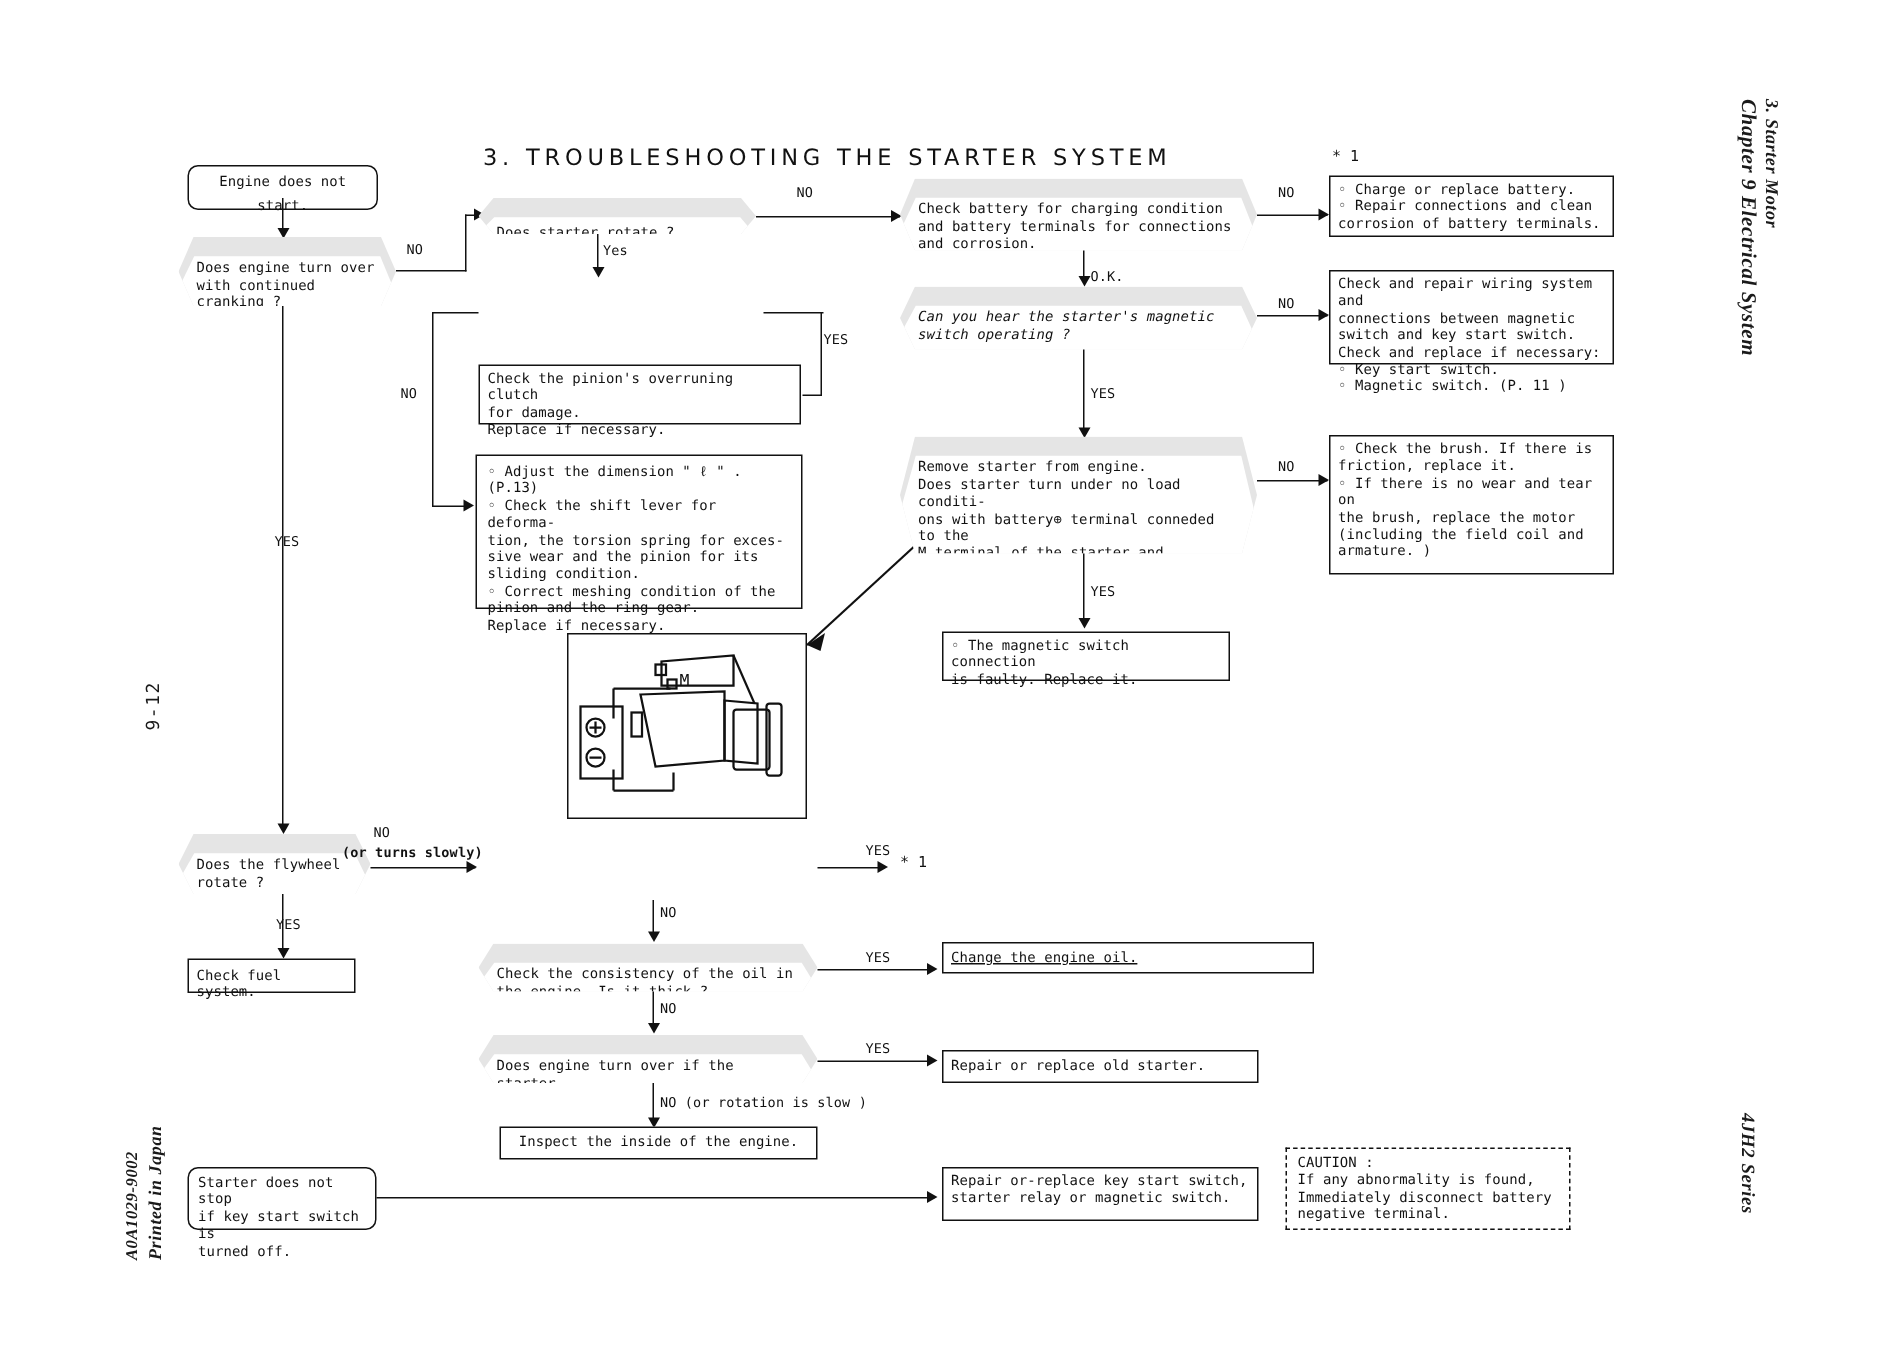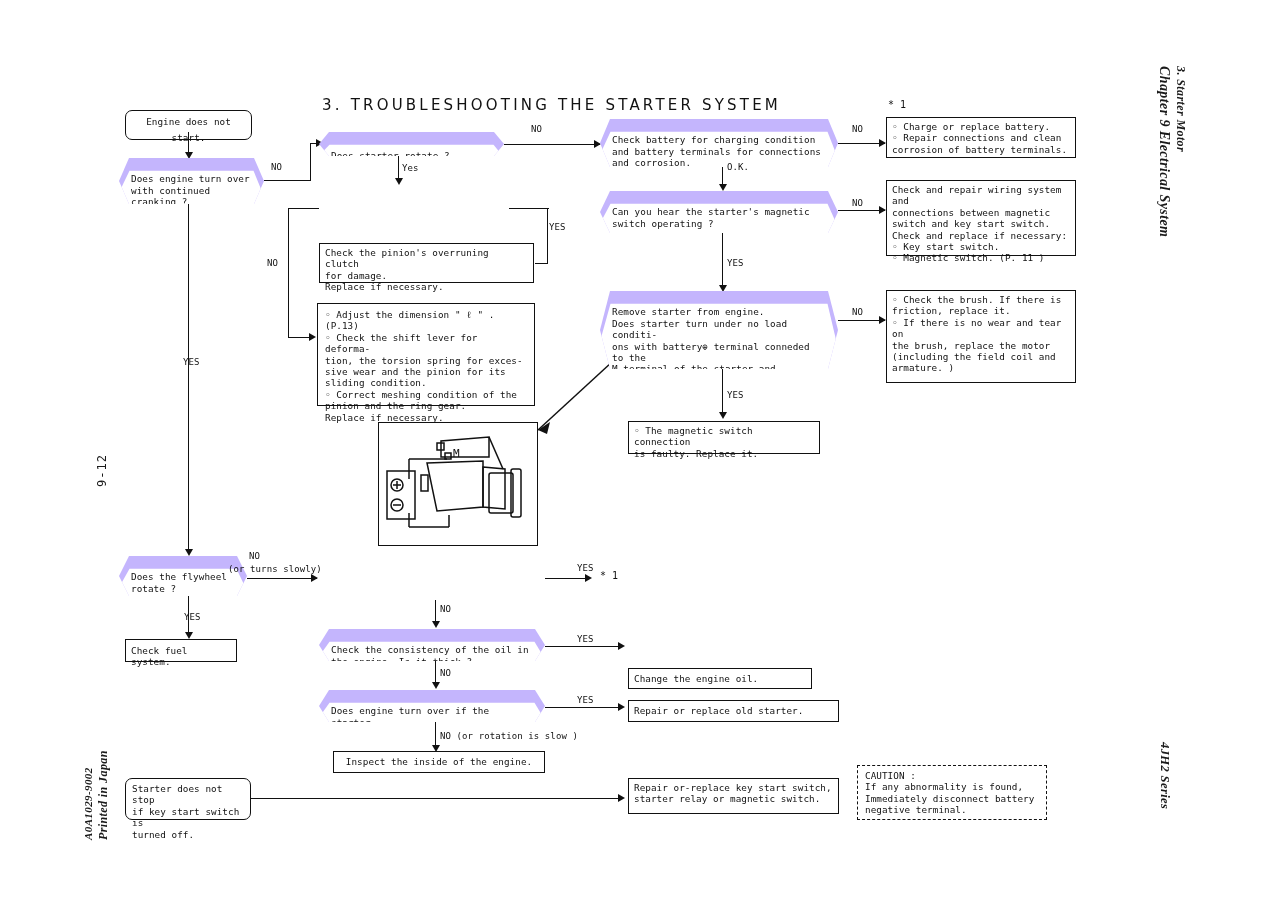--- a/index.html
+++ b/index.html
@@ -60,21 +60,21 @@
     color:#111;
     padding:3px 5px;
     white-space:pre-line;
     letter-spacing:.05px;
   }
   
   .term{border-radius:7px;}
   
   .hex{
     border:none;
-    background:#c4b5fd;              
+    background:#e5e5e5;              
     padding:0;
     clip-path:polygon(0 50%, 10px 0, calc(100% - 10px) 0, 100% 50%, calc(100% - 10px) 100%, 10px 100%);
   }
   .hex > .inner{
     box-sizing:border-box;
     width:100%;height:100%;
     background:#fff;
     clip-path:polygon(0 50%, 10.5px 1.4px, calc(100% - 10.5px) 1.4px, calc(100% - 1.6px) 50%, calc(100% - 10.5px) calc(100% - 1.4px), 10.5px calc(100% - 1.4px));
     padding:3px 12px 3px 12px;
     display:flex;align-items:center;
@@ -262,29 +262,29 @@
     </svg>
   </div>
 
   <div class="node hex topleft" style="left:600px;top:119px;width:238px;height:48px;">
     <span class="inner">Check battery for charging condition
 and battery terminals for connections
 and corrosion.</span>
   </div>
 
   <div class="lbl" style="left:852px;top:124px;">NO</div>
-  <div class="lbl" style="left:727px;top:162px;">O.K.</div>
+  <div class="lbl" style="left:727px;top:180px;">O.K.</div>
 
   <div class="hl" style="left:838px;top:143px;width:47px;"></div>
   <div class="arrow-r" style="left:879px;top:139px;"></div>
 
   <div class="vl" style="left:722px;top:167px;height:20px;"></div>
   <div class="arrow-d" style="left:719px;top:184px;"></div>
 
-  <div class="node hex topleft" style="left:600px;top:191px;width:238px;height:42px;">
+  <div class="node hex topleft" style="left:600px;top:191px;width:238px;height:42px;font-style:italic;">
     <span class="inner">Can you hear the starter's magnetic
 switch operating ?</span>
   </div>
 
   <div class="lbl" style="left:852px;top:198px;">NO</div>
   <div class="lbl" style="left:727px;top:258px;">YES</div>
 
   <div class="hl" style="left:838px;top:210px;width:47px;"></div>
   <div class="arrow-r" style="left:879px;top:206px;"></div>
 
@@ -311,42 +311,42 @@
 
   <div class="node" style="left:628px;top:421px;width:192px;height:33px;">◦ The magnetic switch connection
    is faulty. Replace it.</div>
 
   <div class="star" style="left:888px;top:99px;">* 1</div>
 
   <div class="node" style="left:886px;top:117px;width:190px;height:41px;">◦ Charge or replace battery.
 ◦ Repair connections and clean
    corrosion of battery terminals.</div>
 
-  <div class="node" style="left:886px;top:180px;width:190px;height:76px;">Check and repair wiring system and
+  <div class="node" style="left:886px;top:180px;width:190px;height:63px;">Check and repair wiring system and
 connections between magnetic
 switch and key start switch.
 Check and replace if necessary:
  ◦ Key start switch.
  ◦ Magnetic switch. (P. 11 )</div>
 
   <div class="node" style="left:886px;top:290px;width:190px;height:93px;">◦ Check the brush.  If there is
    friction, replace it.
 ◦ If there is no wear and tear on
    the brush, replace the motor
      (including the field coil and
      armature. )</div>
 
 
   <div class="node hex topleft" style="left:119px;top:556px;width:128px;height:40px;">
     <span class="inner">Does the flywheel
 rotate ?</span>
   </div>
 
   <div class="lbl" style="left:249px;top:551px;">NO</div>
-  <div class="lbl" style="left:228px;top:564px;">(or turns slowly)</div>
+  <div class="lbl" style="left:228px;top:564px;font-weight:bold;">(or turns slowly)</div>
   <div class="lbl" style="left:184px;top:612px;">YES</div>
 
   <div class="hl" style="left:247px;top:578px;width:70px;"></div>
   <div class="arrow-r" style="left:311px;top:574px;"></div>
 
   <div class="vl" style="left:188px;top:596px;height:40px;"></div>
   <div class="arrow-d" style="left:185px;top:632px;"></div>
 
   <div class="node" style="left:125px;top:639px;width:112px;height:23px;padding-top:5px;">Check fuel system.</div>
 
@@ -365,21 +365,21 @@
     <span class="inner">Check the consistency of the oil in
 the engine. Is it thick ?</span>
   </div>
 
   <div class="lbl" style="left:577px;top:634px;">YES</div>
   <div class="lbl" style="left:440px;top:668px;">NO</div>
 
   <div class="hl" style="left:545px;top:646px;width:78px;"></div>
   <div class="arrow-r" style="left:618px;top:642px;"></div>
 
-  <div class="node" style="left:628px;top:668px;width:184px;height:21px;padding-top:4px;">Change the engine oil.</div>
+  <div class="node" style="left:628px;top:628px;width:248px;height:21px;padding-top:4px;text-decoration:underline;">Change the engine oil.</div>
 
   <div class="vl" style="left:435px;top:661px;height:24px;"></div>
   <div class="arrow-d" style="left:432px;top:682px;"></div>
 
   <div class="node hex topleft" style="left:319px;top:690px;width:226px;height:32px;">
     <span class="inner">Does engine turn over if the starter
 is replaced ?</span>
   </div>
 
   <div class="lbl" style="left:577px;top:695px;">YES</div>

